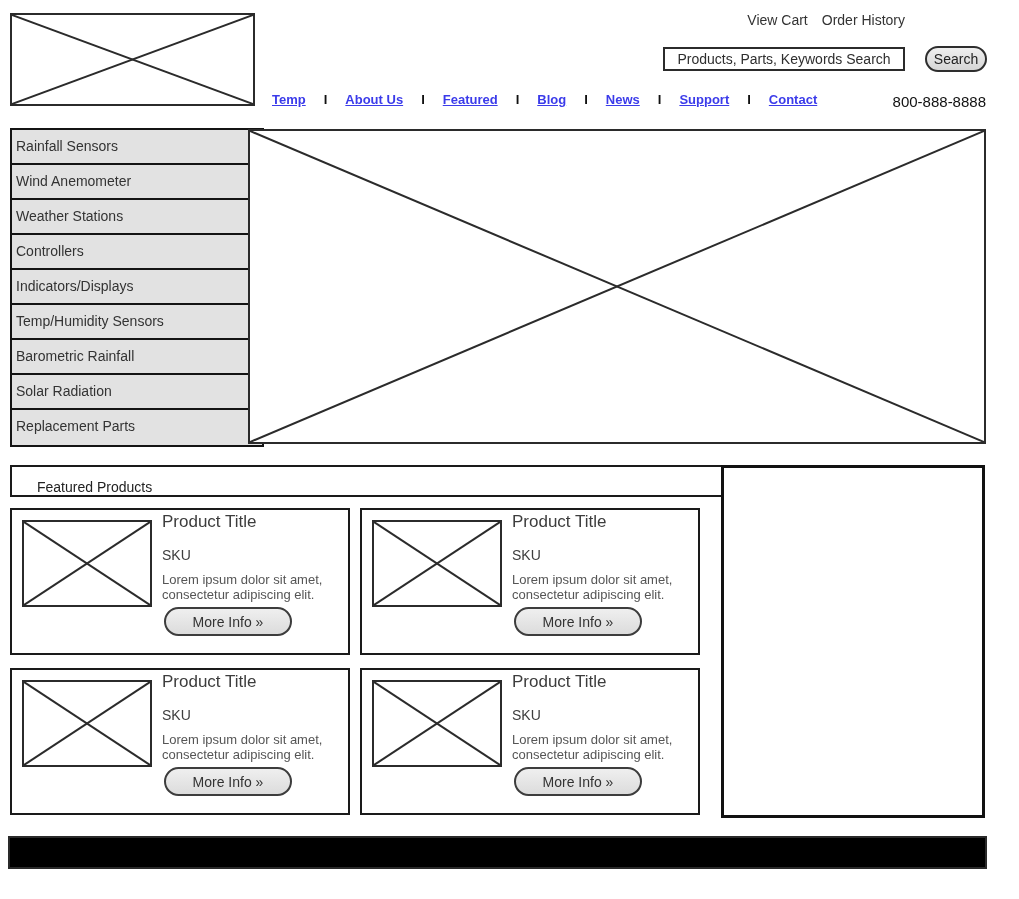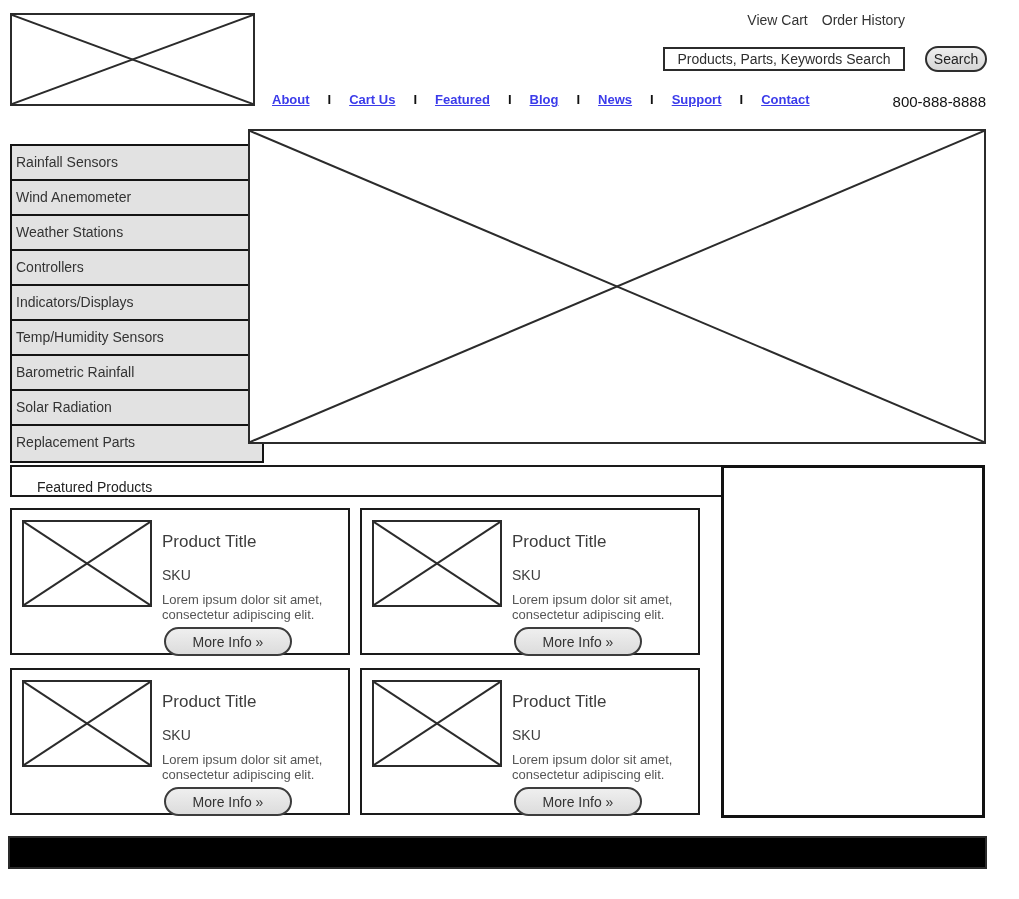--- a/index.html
+++ b/index.html
@@ -50,21 +50,21 @@
   .nav-item { display:inline-flex; align-items:center; }
   .nav-link { color:#3b3bea; font-weight:bold; text-decoration:underline; cursor:pointer; }
   .nav-sep { color:#111; font-weight:bold; margin:0 18px; }
   .nav-item:last-child .nav-sep { display:none; }
 
   .phone-number { position:absolute; top:93px; right:33px; font-size:15px; color:#111; }
 
   
   .sidebar {
     position:absolute; left:10px; top:128px; width:254px;
-    border:2px solid #141414; background:#e2e2e2;margin-top:16px;
+    border:2px solid #141414; background:#e2e2e2;
   }
   .sidebar-item {
     height:35px; line-height:32px;
     padding-left:4px;
     font-size:14px; color:#333;
     background:#e2e2e2;
     border-bottom:2px solid #141414;
     cursor:pointer;
   }
   .sidebar-item:last-child { border-bottom:none; }
@@ -85,21 +85,21 @@
     display:grid; grid-template-columns:340px 340px;
     column-gap:10px; row-gap:13px;
   }
   .product-card {
     width:340px; height:147px;
     border:2px solid #1a1a1a; background:#fff;
     position:relative;
   }
   .product-image { position:absolute; left:10px; top:10px; width:130px; height:87px; }
   .product-info { position:absolute; left:150px; top:0; width:186px; }
-  .product-title { margin-top:22px;  font-size:17px; color:#3d3d3d; }
+  .product-title { margin-top:2px;  font-size:17px; color:#3d3d3d; }
   .product-sku   { margin-top:15px; font-size:14px; color:#3d3d3d; }
   .product-desc  { margin-top:9px;  font-size:13px; line-height:15px; color:#555; }
   .more-info-button {
     margin-top:5px; margin-left:2px;
     width:128px; height:29px;
     border:2px solid #3d3d3d; border-radius:15px;
     background:linear-gradient(#efefef, #dcdcdc);
     font-family:inherit; font-size:14px; color:#333;
     cursor:pointer;
   }
@@ -131,26 +131,26 @@
     <a class="account-link">Order History</a>
   </div>
 
 <input class="search-input" type="text" placeholder="Products, Parts, Keywords Search" style="">
 
 <button class="search-button">Search</button>
 
 <nav class="main-nav">
 
     <span class="nav-item">
-      <a class="nav-link">About</a>
-      <span class="nav-sep">I</span>
-    </span>
-
-    <span class="nav-item">
-      <a class="nav-link">Cart Us</a>
+      <a class="nav-link">Temp</a>
+      <span class="nav-sep">I</span>
+    </span>
+
+    <span class="nav-item">
+      <a class="nav-link">About Us</a>
       <span class="nav-sep">I</span>
     </span>
 
     <span class="nav-item">
       <a class="nav-link">Featured</a>
       <span class="nav-sep">I</span>
     </span>
 
     <span class="nav-item">
       <a class="nav-link">Blog</a>

